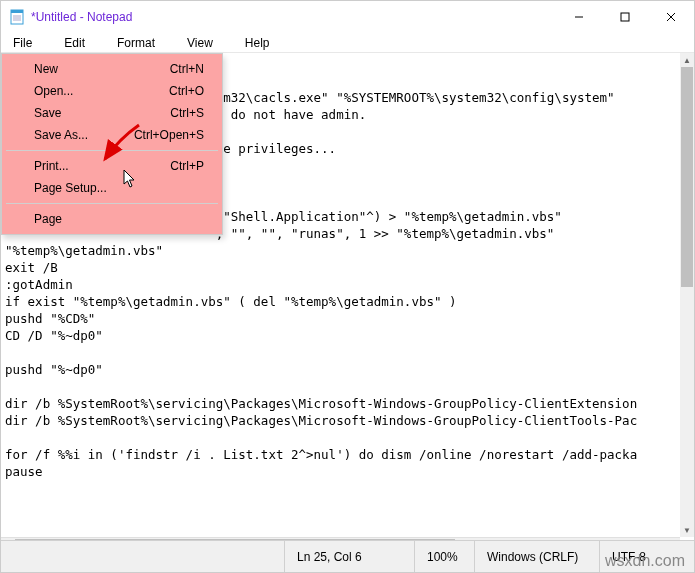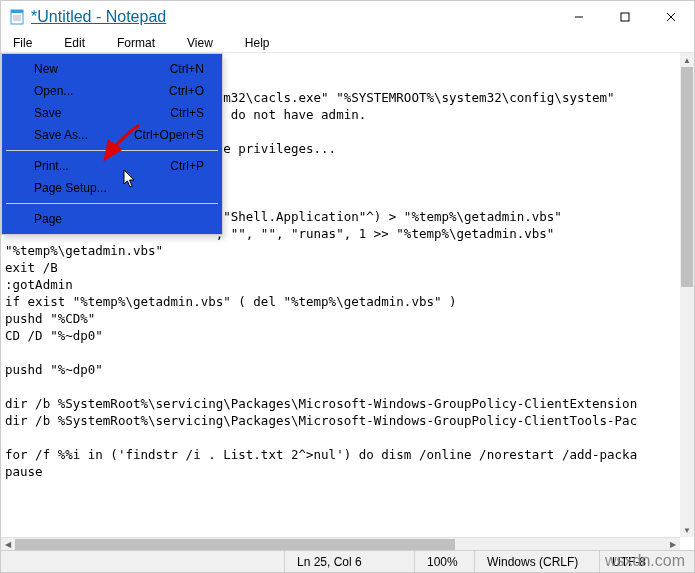--- a/index.html
+++ b/index.html
@@ -18,21 +18,21 @@
       background: #fff;
       display: flex;
       align-items: center;
       padding-left: 8px;
     }
     .title-icon {
       width: 16px; height: 16px;
       margin-right: 6px;
       display: flex; align-items: center; justify-content: center;
     }
-    .title-text { font-size: 16px; color: #0369a1; flex: 1; text-decoration: underline; }
+    .title-text { font-size: 12px; color: #6d28d9; flex: 1; }
     .win-controls { display: flex; }
     .win-btn {
       width: 46px; height: 32px;
       display: flex; align-items: center; justify-content: center;
       font-size: 10px;
     }
     .menubar {
       height: 20px;
       display: flex;
       padding-left: 4px;
@@ -43,21 +43,21 @@
     .menu-item {
       padding: 2px 8px;
       font-size: 12px;
       cursor: default;
     }
     .dropdown {
       position: absolute;
       top: 52px;
       left: 0;
       width: 222px;
-      background: #1d4ed8;
+      background: #fca5a5;
       border: 1px solid #ccc;
       box-shadow: 2px 4px 6px rgba(0,0,0,0.15);
       padding: 4px 2px;
       z-index: 10;
     }
     .drop-row {
       display: flex;
       justify-content: space-between;
       padding: 4px 16px 4px 30px;
       font-size: 12px;
@@ -115,21 +115,21 @@
       width: 440px; background: #c0c0c0;
     }
     .hscroll .btn {
       position: absolute; top:0; bottom:0; width:14px;
       display:flex; align-items:center; justify-content:center;
       font-size:8px; color:#666;
     }
     .statusbar {
       position: absolute;
       bottom: 0; left: 0; right: 0;
-      height: 22px;
+      height: 32px;
       background: #f0f0f0;
       border-top: 1px solid #d0d0d0;
       display: flex;
       font-size: 12px;
       align-items: center;
     }
     .status-cell {
       border-left: 1px solid #d0d0d0;
       height: 100%;
       display: flex;

